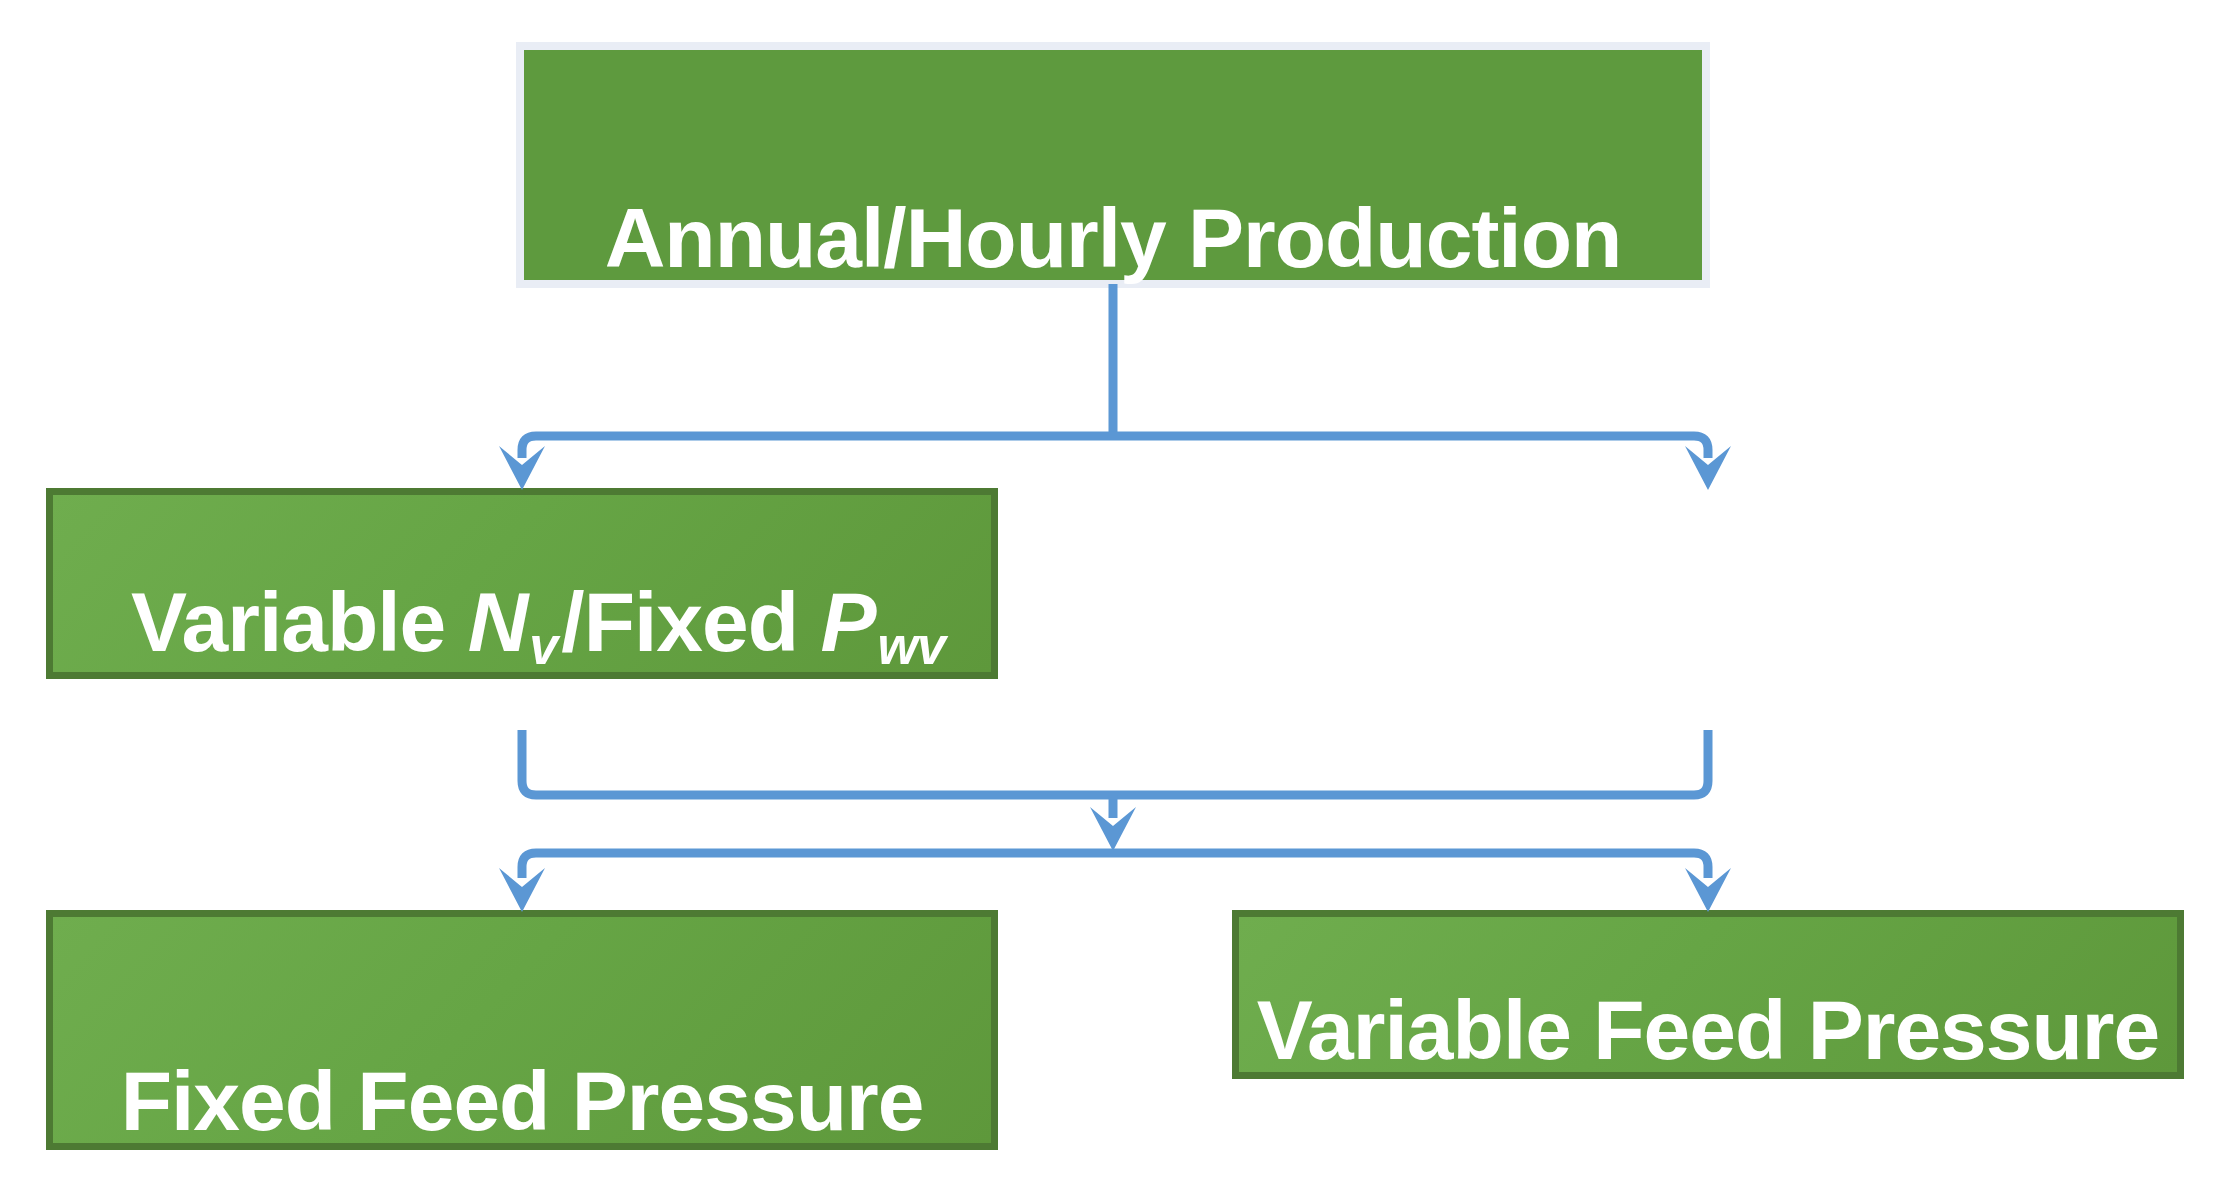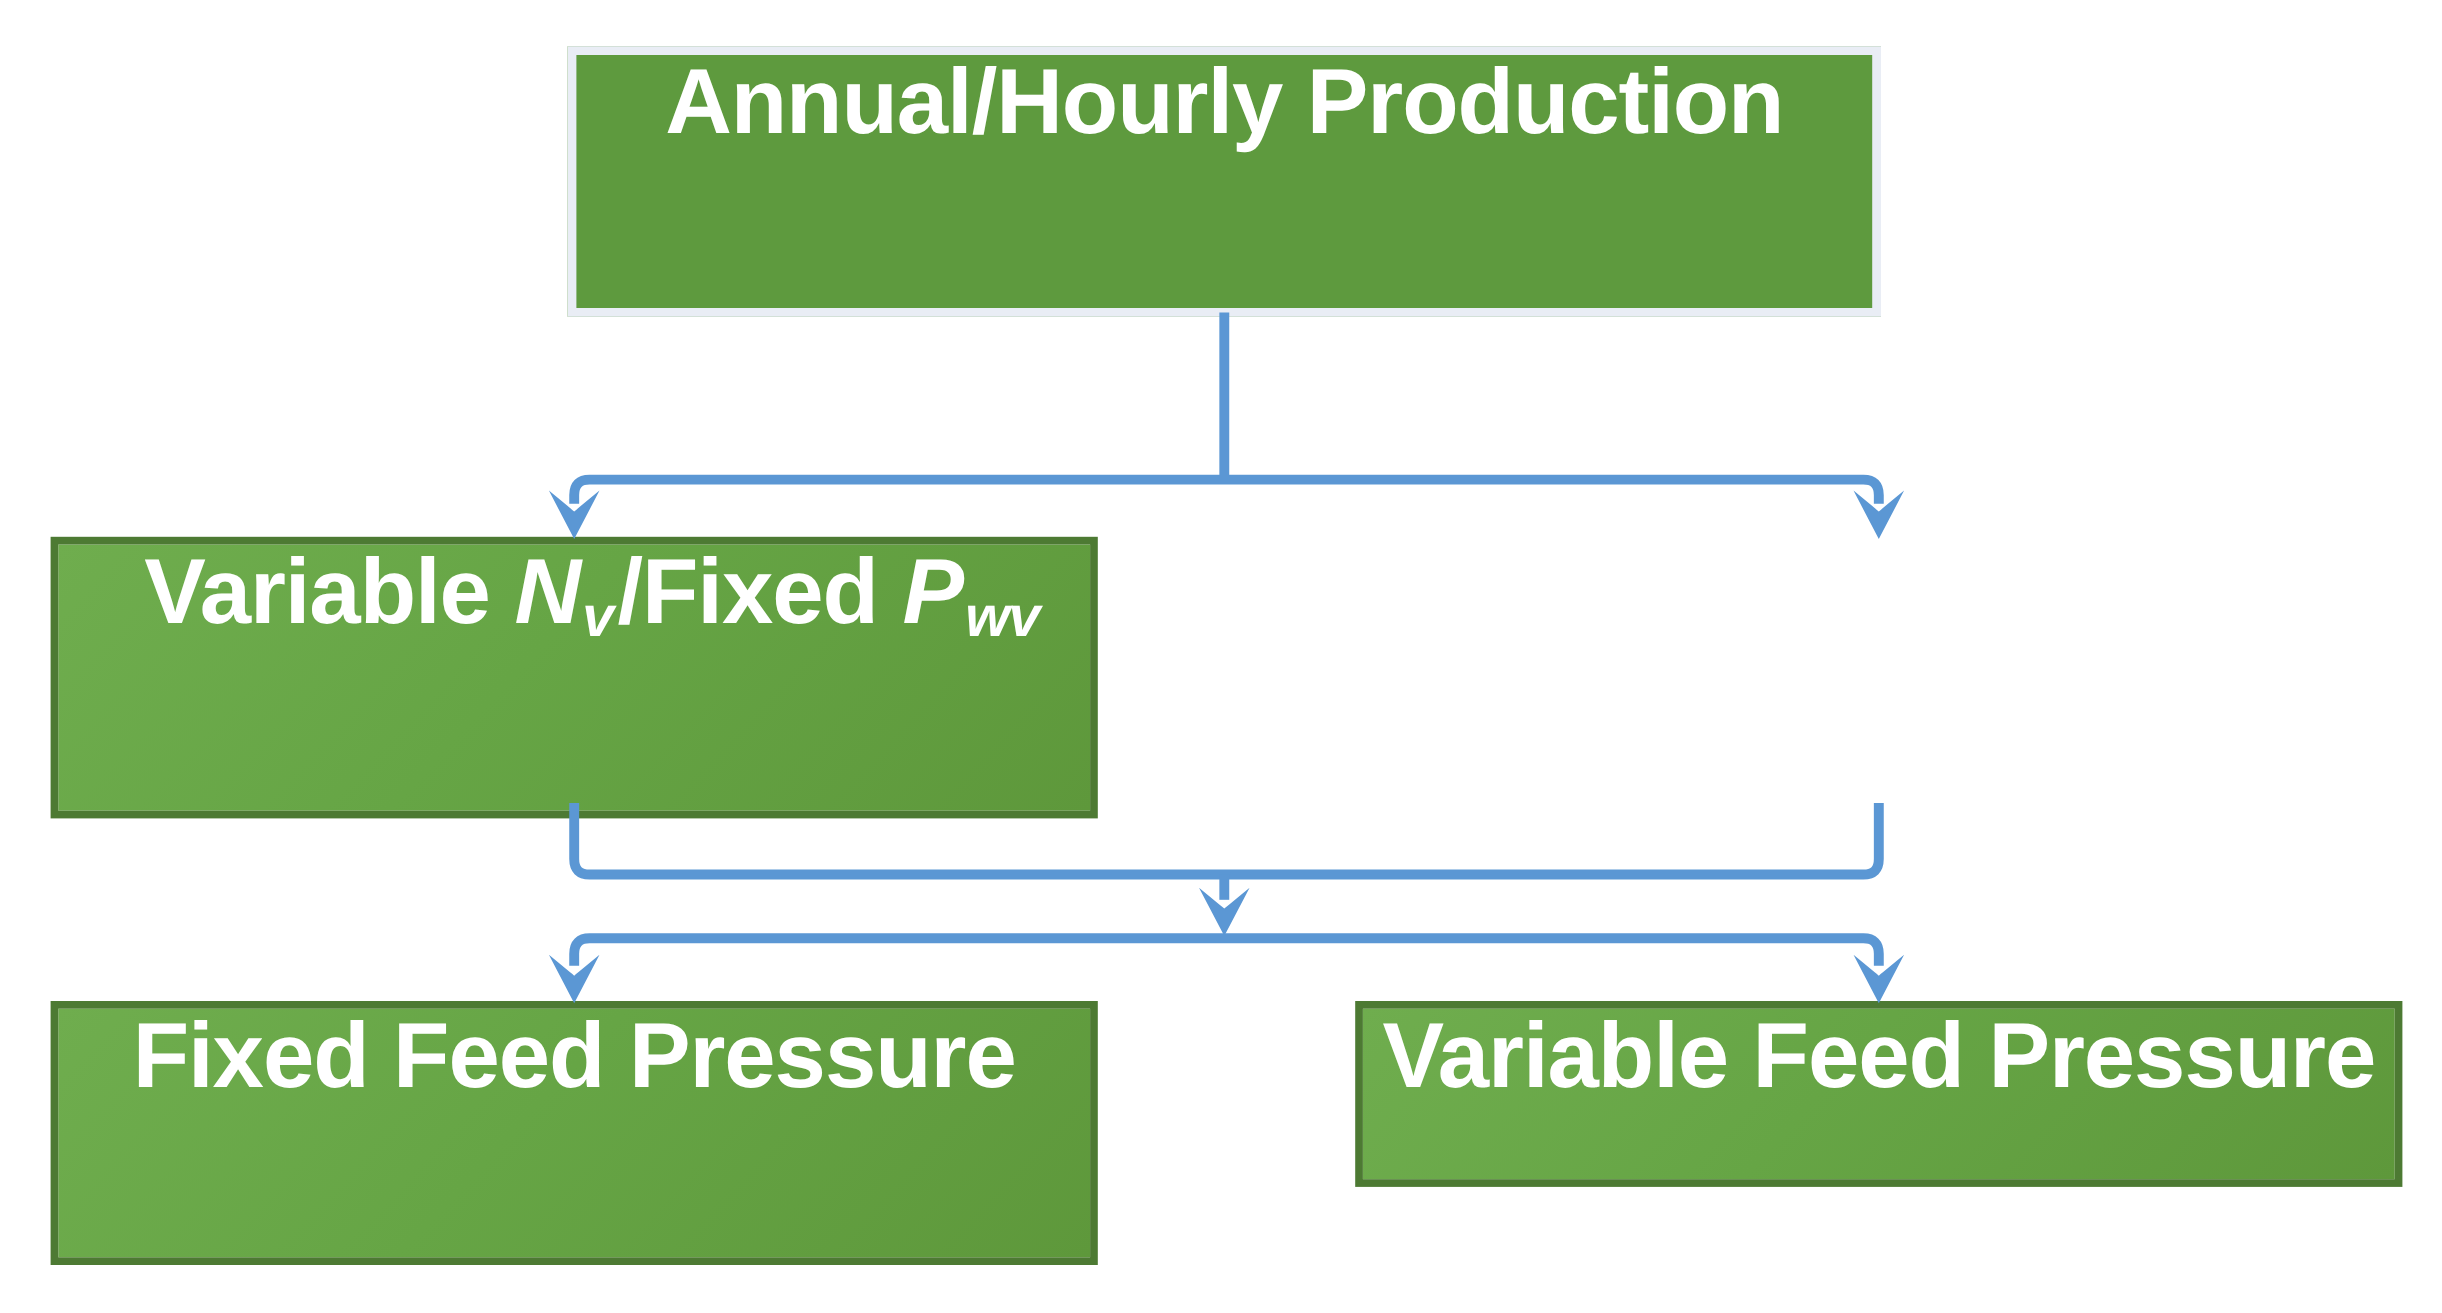--- a/index.html
+++ b/index.html
@@ -16,40 +16,40 @@
   .canvas{
     position:relative;
     width:2220px;height:1194px;
     background:var(--bg);
     overflow:hidden;
     font-family:"Liberation Sans", sans-serif;
   }
   .node{
     position:absolute;
     box-sizing:border-box;
-    display:flex;align-items:flex-start;justify-content:center;
+    display:flex;align-items:flex-end;justify-content:center;
     color:var(--text);
     font-weight:bold;
     font-size:84px;
     letter-spacing:-1px;
     text-align:center;
     line-height:1;
     z-index:1;
   }
   .node .label{white-space:nowrap;}
   .node-root{
     left:516px;top:42px;width:1194px;height:246px;
     background:var(--green-flat);
     border:8px solid var(--border-light);
   }
   .node-branch{
     background:linear-gradient(133deg, var(--grad-a) 0%, #66A545 45%, var(--grad-b) 100%);
     border:7px solid var(--border-dark);
   }
-  .node-mid-left   {left:46px;  top:488px;width:952px;height:256px;padding-left:36px;}
+  .node-mid-left   {left:46px;  top:488px;width:952px;height:191px;padding-left:36px;}
   .node-mid-right  {left:1232px;top:488px;width:952px;height:244px;}
   .node-bot-left   {left:46px;  top:910px;width:952px;height:240px;}
   .node-bot-right  {left:1232px;top:910px;width:952px;height:169px;}
 
   .p-b{font-style:normal;}
   .p-bi{font-style:italic;padding-right:2px;}
   .p-sub{font-style:italic;font-size:0.62em;vertical-align:-0.24em;padding-right:4px;}
 
   svg.connectors{
     position:absolute;left:0;top:0;width:2220px;height:1194px;

